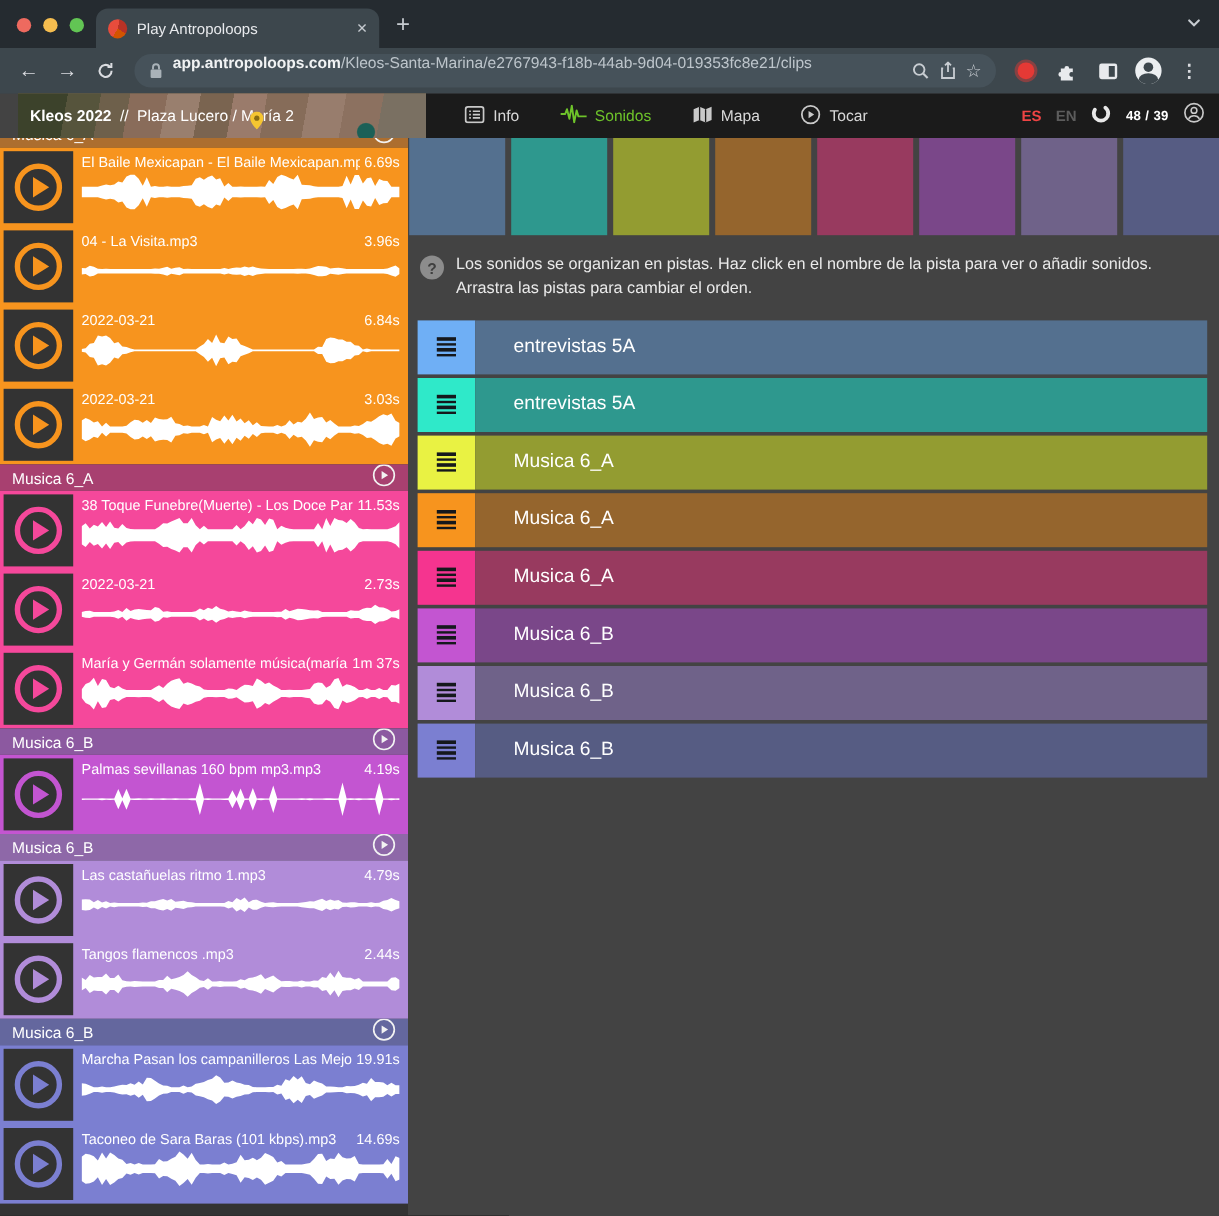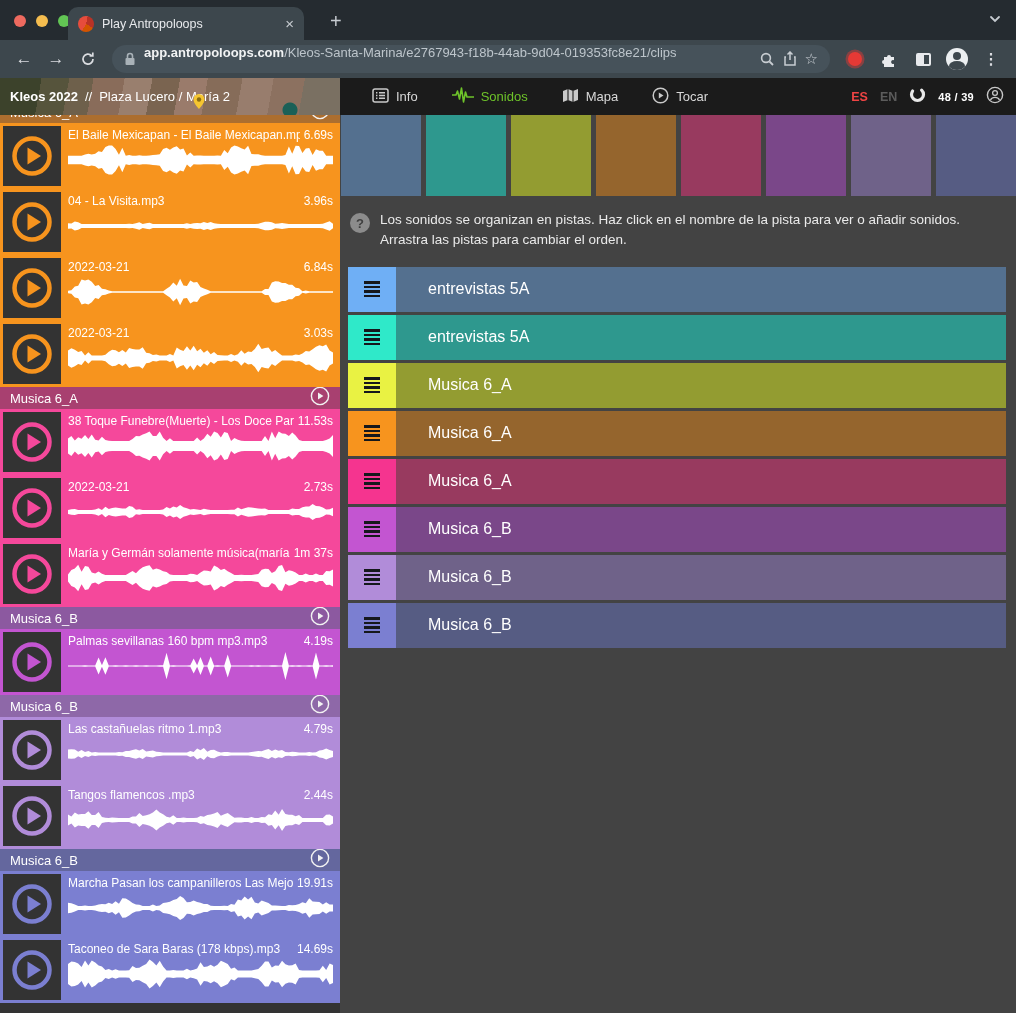--- a/index.html
+++ b/index.html
@@ -3,21 +3,21 @@
 <meta charset="utf-8">
 <style>
   * { margin:0; padding:0; box-sizing:border-box; }
   html,body { background:#222; }
   body { font-family:"Liberation Sans", sans-serif; }
   #stage { position:relative; width:1016px; height:1013px; overflow:hidden; background:#434343; }
 
   
   #tabstrip { position:relative; height:40px; background:#252B30; }
   .traffic { position:absolute; top:15px; width:12px; height:12px; border-radius:50%; }
-  #tab { position:absolute; left:68px; top:7px; width:236px; height:33px; background:#3D474D;
+  #tab { position:absolute; left:80px; top:7px; width:236px; height:33px; background:#3D474D;
          border-radius:10px 10px 0 0; display:flex; align-items:center; padding:0 10px; gap:8px; }
   #tab-favicon { width:16px; height:16px; border-radius:50%;
     background:conic-gradient(from 210deg, #e74c3c 0 45%, #b93226 45% 75%, #d35400 75% 100%); }
   #tab-title { color:#E8EAED; font-size:12.5px; flex:1; white-space:nowrap; overflow:hidden; }
   #tab-close { color:#C6CBD0; font-size:15px; line-height:1; cursor:default; }
   #newtab { position:absolute; left:330px; top:10px; color:#C6CBD0; font-size:20px; font-weight:300; }
   #strip-chevron { position:absolute; right:14px; top:12px; color:#C6CBD0; }
 
   #toolbar { height:38px; background:#3D474D; display:flex; align-items:center; padding:0 10px; gap:4px; }
   .nav-arrow { color:#DADCE0; font-size:17px; width:28px; text-align:center; }
@@ -28,21 +28,21 @@
   #url b { color:#F1F3F4; font-weight:bold; }
   .omni-icon { color:#C8CDD2; display:flex; align-items:center; }
   .ext-icon { width:30px; display:flex; justify-content:center; align-items:center; }
   #record-dot { width:14px; height:14px; border-radius:50%; background:#E53935; box-shadow:0 0 0 2.5px rgba(229,57,53,.45); }
   #avatar-btn { width:22px; height:22px; border-radius:50%; background:#ECEFF1; position:relative; overflow:hidden; }
   #avatar-btn::before { content:""; position:absolute; left:7px; top:4px; width:8px; height:8px; border-radius:50%; background:#3D474D; }
   #avatar-btn::after  { content:""; position:absolute; left:3px; top:13px; width:16px; height:10px; border-radius:50% 50% 0 0; background:#3D474D; }
   #menu-dots { color:#DADCE0; font-size:15px; font-weight:bold; }
 
   
-  #appheader { height:37px; display:flex; background:#1B1B1B; }
+  #appheader { height:37px; display:flex; background:#1B1B1B;margin-left:15px; }
   #headmap { width:340px; position:relative; display:flex; align-items:center; padding:0 10px; gap:7px; overflow:hidden;
     background:
       radial-gradient(circle 16px at 290px 32px, #1e7a6e 0 7px, transparent 8px),
       linear-gradient(100deg, #4a5233 0 12%, #6d6a4a 12% 20%, #8d7a5e 20% 27%, #b08a72 27% 36%, #c6a38c 36% 44%, #9c7f64 44% 52%, #c79e88 52% 60%, #ad8a70 60% 70%, #c4a18b 70% 79%, #b5917a 79% 88%, #9d8f7c 88% 100%),
       #8d7a5e; }
   #headmap::after { content:""; position:absolute; inset:0; background:rgba(20,20,20,.25); }
   #headmap .crumb { position:relative; z-index:2; color:#fff; font-size:13px; white-space:nowrap; }
   #crumb-project { font-weight:bold; }
   #crumb-sep { color:rgba(255,255,255,.85); }
   #map-pin { position:absolute; left:193px; bottom:2px; z-index:2; }
@@ -487,21 +487,21 @@
 
   <div class="clip">
     <div class="clip-tile">
       <svg class="play-glyph" width="44" height="44" viewBox="0 0 44 44">
                   <circle cx="22" cy="22" r="17.5" stroke-width="4.5" fill="none" stroke="#7B7FD1"></circle>
                   <path d="M17.5 13.5 L31 22 L17.5 30.5 z" fill="#7B7FD1"></path>
                 </svg>
     </div>
     <div class="clip-body">
       <div class="clip-line">
-        <span class="clip-title">Taconeo de Sara Baras (178 kbps).mp3</span>
+        <span class="clip-title">Taconeo de Sara Baras (101 kbps).mp3</span>
         <span class="clip-dur">14.69s</span>
       </div>
       <svg class="clip-wave" viewBox="0 0 260 30" preserveAspectRatio="none">
                   <path d="M0 15 L0.0 4.9 L3.3 2.5 L6.7 3.0 L10.0 4.5 L13.3 8.0 L16.7 1.4 L20.0 6.4 L23.3 1.4 L26.7 3.5 L30.0 6.4 L33.3 7.4 L36.7 11.0 L40.0 10.1 L43.3 11.4 L46.7 10.2 L50.0 11.4 L53.3 11.4 L56.7 11.4 L60.0 11.3 L63.3 6.9 L66.7 8.9 L70.0 8.7 L73.3 6.7 L76.7 5.0 L80.0 0.6 L83.3 3.1 L86.7 6.6 L90.0 1.7 L93.3 7.6 L96.7 11.4 L100.0 11.4 L103.3 11.1 L106.7 11.4 L110.0 11.4 L113.3 11.4 L116.7 9.8 L120.0 11.4 L123.3 10.7 L126.7 9.6 L130.0 3.3 L133.3 7.9 L136.7 7.4 L140.0 5.7 L143.3 7.8 L146.7 5.8 L150.0 1.8 L153.3 3.3 L156.7 5.1 L160.0 9.8 L163.3 8.5 L166.7 11.4 L170.0 11.4 L173.3 11.4 L176.7 11.4 L180.0 11.4 L183.3 10.8 L186.7 10.1 L190.0 6.8 L193.3 2.6 L196.7 2.4 L200.0 8.6 L203.3 6.4 L206.7 6.8 L210.0 1.7 L213.3 5.3 L216.7 6.4 L220.0 6.2 L223.3 4.4 L226.7 11.0 L230.0 11.4 L233.3 11.4 L236.7 11.4 L240.0 11.4 L243.3 11.4 L246.7 11.3 L250.0 6.8 L253.3 10.9 L256.7 4.6 L260.0 6.1 L260.0 23.9 L256.7 25.4 L253.3 19.1 L250.0 23.2 L246.7 18.7 L243.3 18.6 L240.0 18.6 L236.7 18.6 L233.3 18.6 L230.0 18.6 L226.7 19.0 L223.3 25.6 L220.0 23.8 L216.7 23.6 L213.3 24.7 L210.0 28.3 L206.7 23.2 L203.3 23.6 L200.0 21.4 L196.7 27.6 L193.3 27.4 L190.0 23.2 L186.7 19.9 L183.3 19.2 L180.0 18.6 L176.7 18.6 L173.3 18.6 L170.0 18.6 L166.7 18.6 L163.3 21.5 L160.0 20.2 L156.7 24.9 L153.3 26.7 L150.0 28.2 L146.7 24.2 L143.3 22.2 L140.0 24.3 L136.7 22.6 L133.3 22.1 L130.0 26.7 L126.7 20.4 L123.3 19.3 L120.0 18.6 L116.7 20.2 L113.3 18.6 L110.0 18.6 L106.7 18.6 L103.3 18.9 L100.0 18.6 L96.7 18.6 L93.3 22.4 L90.0 28.3 L86.7 23.4 L83.3 26.9 L80.0 29.4 L76.7 25.0 L73.3 23.3 L70.0 21.3 L66.7 21.1 L63.3 23.1 L60.0 18.7 L56.7 18.6 L53.3 18.6 L50.0 18.6 L46.7 19.8 L43.3 18.6 L40.0 19.9 L36.7 19.0 L33.3 22.6 L30.0 23.6 L26.7 26.5 L23.3 28.6 L20.0 23.6 L16.7 28.6 L13.3 22.0 L10.0 25.5 L6.7 27.0 L3.3 27.5 L0.0 25.1 Z" fill="#FFFFFF"></path>
                 </svg>
     </div>
   </div>
 </div>
   </div>
 </aside>

